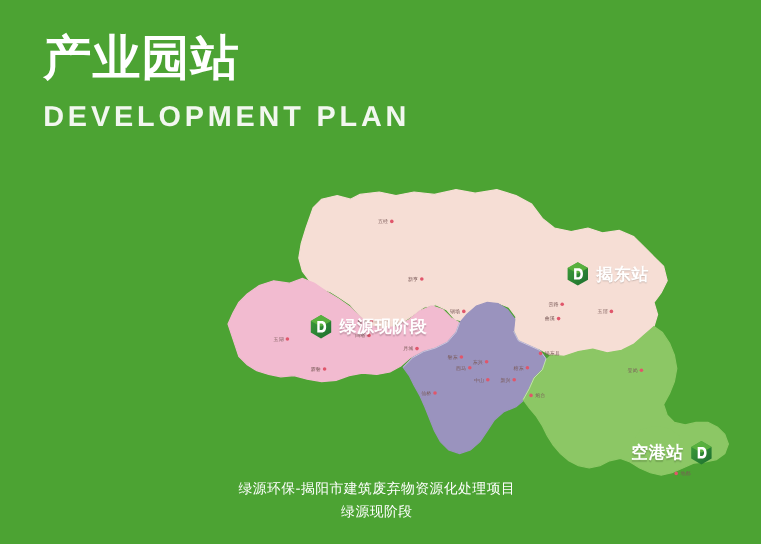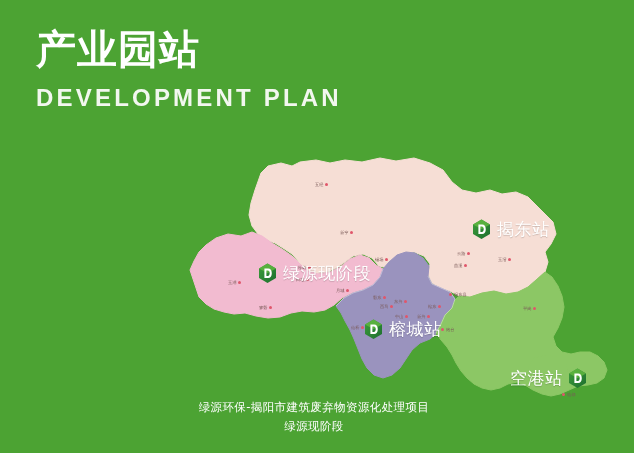--- a/index.html
+++ b/index.html
@@ -26,21 +26,21 @@
   
   #mapwrap{position:absolute;left:0;top:0;width:634px;height:453px;}
   svg#map{display:block;width:634px;height:453px;}
 
   
   .station{position:absolute;display:flex;align-items:center;z-index:25;}
   .station .glyph{
     width:19px;height:21px;flex:0 0 auto;position:relative;
   }
   .station .label{
-    color:#ffffff;font-size:17px;font-weight:normal;letter-spacing:.6px;
+    color:#ffffff;font-size:14px;font-weight:bold;letter-spacing:.6px;
     white-space:nowrap;
     text-shadow:0 1px 1px rgba(0,0,0,.18);
     font-family:"DejaVu Sans","Liberation Sans",sans-serif;
   }
   .station.icon-left .label{margin-left:6px;}
   .station.icon-right .label{margin-right:5px;}
 
   
   .city{position:absolute;display:flex;align-items:center;z-index:20;white-space:nowrap;}
   .city .cname{
@@ -129,33 +129,22 @@
       <svg viewBox="0 0 19 21" width="19" height="21">
         <path d="M9.5 0.6 L18 5.4 L18 15.1 L9.5 20 L1 15.1 L1 5.4 Z" fill="url(#hexA)"></path>
         <path d="M9.5 0.6 L18 5.4 L9.5 10.2 L1 5.4 Z" fill="#5FB63F" opacity=".85"></path>
         <path d="M6.4 5.6 L10.2 5.6 C12.4 5.6 13.8 7.4 13.8 10.2 C13.8 13.2 12.4 15 10.2 15 L6.4 15 Z
                  M8.4 7.6 L8.4 13 L9.9 13 C11 13 11.7 11.9 11.7 10.3 C11.7 8.7 11 7.6 9.9 7.6 Z" fill="#ffffff"></path>
       </svg>
     </span>
     <span class="label">揭东站</span>
   </div>
 
-  <div class="station icon-left" style="left:364px;top:318px;">
-    <span class="glyph">
-      <svg viewBox="0 0 19 21" width="19" height="21">
-        <path d="M9.5 0.6 L18 5.4 L18 15.1 L9.5 20 L1 15.1 L1 5.4 Z" fill="url(#hexA)"></path>
-        <path d="M9.5 0.6 L18 5.4 L9.5 10.2 L1 5.4 Z" fill="#5FB63F" opacity=".85"></path>
-        <path d="M6.4 5.6 L10.2 5.6 C12.4 5.6 13.8 7.4 13.8 10.2 C13.8 13.2 12.4 15 10.2 15 L6.4 15 Z
-                 M8.4 7.6 L8.4 13 L9.9 13 C11 13 11.7 11.9 11.7 10.3 C11.7 8.7 11 7.6 9.9 7.6 Z" fill="#ffffff"></path>
-      </svg>
-    </span>
-    <span class="label">榕城站</span>
-  </div>
-
-  <div class="station icon-right" style="left:510px;top:367px;">
+
+  <div class="station icon-right" style="left:526px;top:367px;">
     <span class="label">空港站</span>
     <span class="glyph">
       <svg viewBox="0 0 19 21" width="19" height="21">
         <path d="M9.5 0.6 L18 5.4 L18 15.1 L9.5 20 L1 15.1 L1 5.4 Z" fill="url(#hexA)"></path>
         <path d="M9.5 0.6 L18 5.4 L9.5 10.2 L1 5.4 Z" fill="#5FB63F" opacity=".85"></path>
         <path d="M6.4 5.6 L10.2 5.6 C12.4 5.6 13.8 7.4 13.8 10.2 C13.8 13.2 12.4 15 10.2 15 L6.4 15 Z
                  M8.4 7.6 L8.4 13 L9.9 13 C11 13 11.7 11.9 11.7 10.3 C11.7 8.7 11 7.6 9.9 7.6 Z" fill="#ffffff"></path>
       </svg>
     </span>
   </div>

